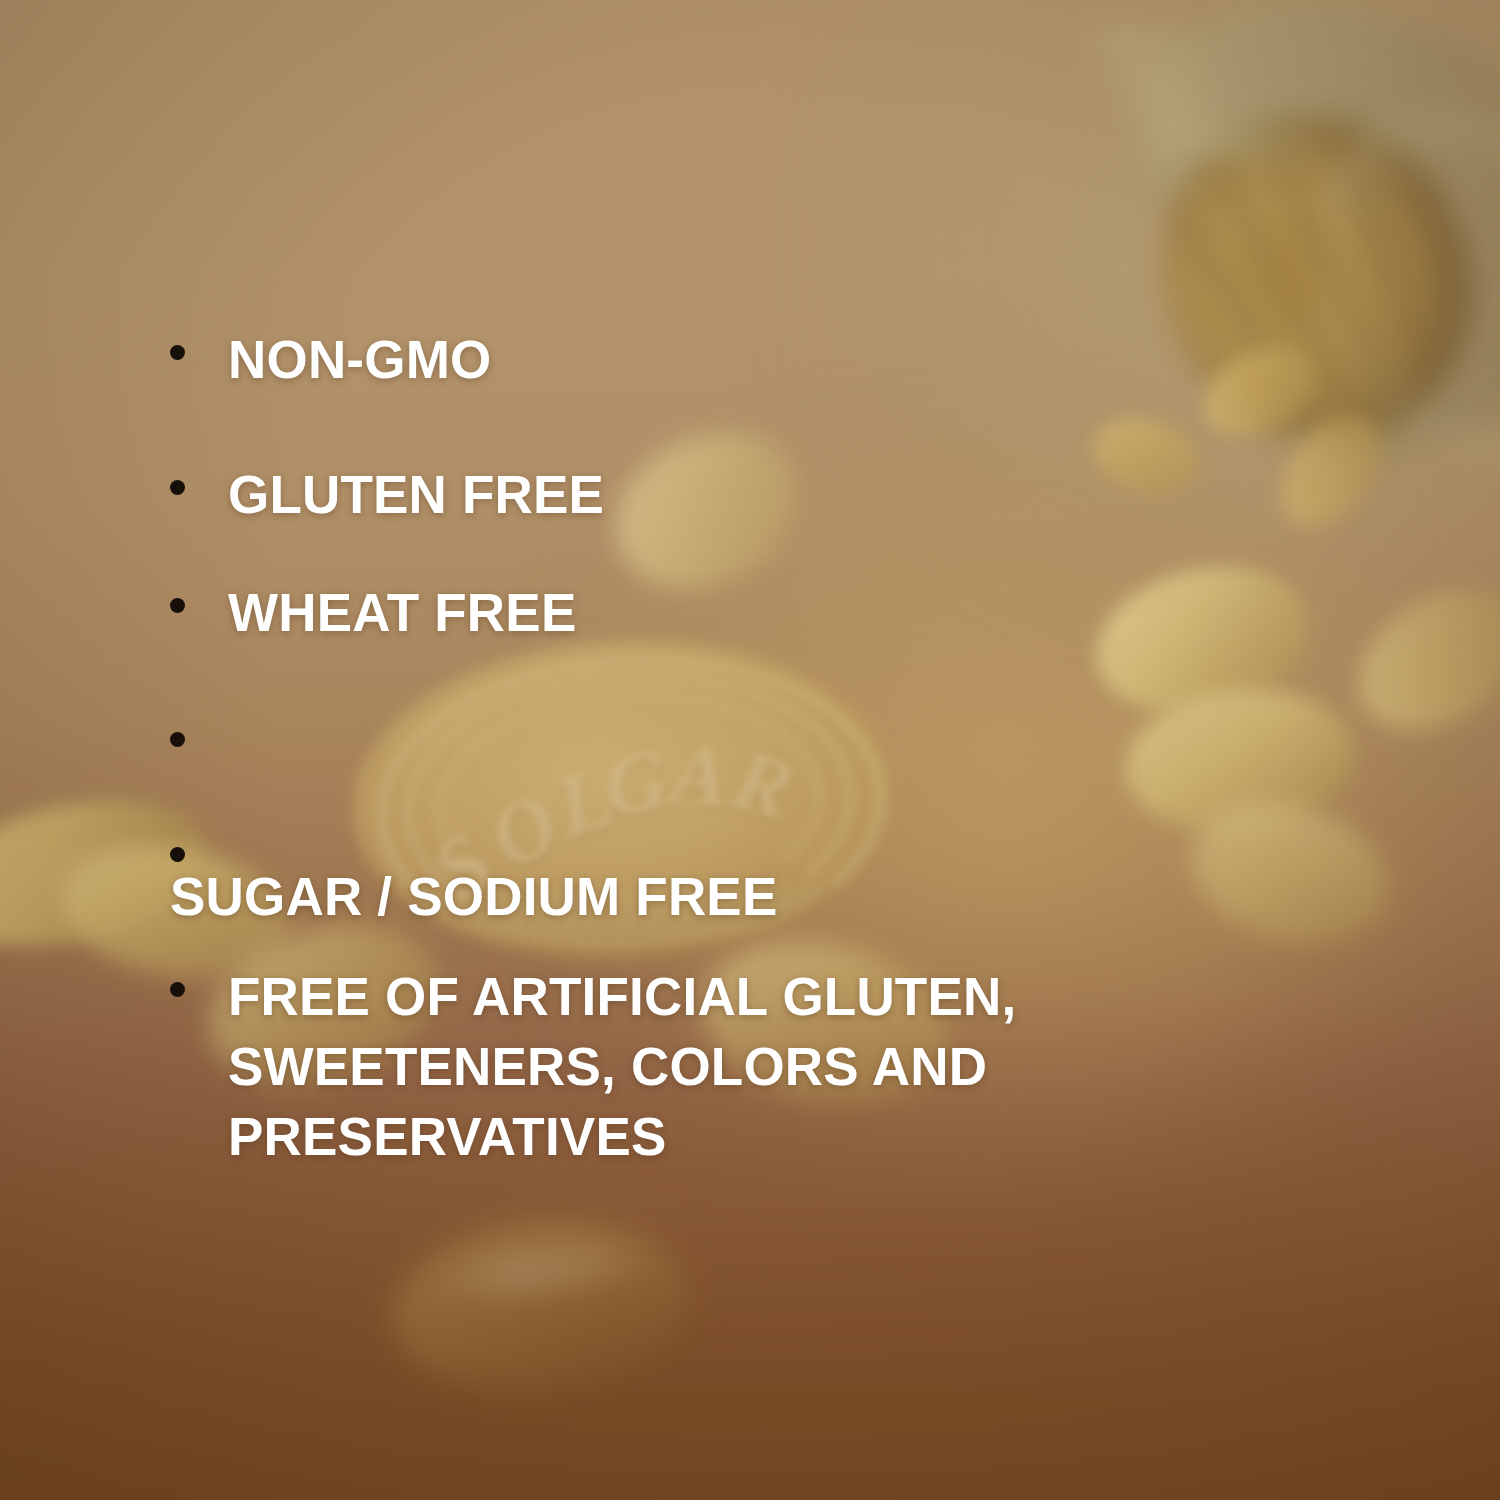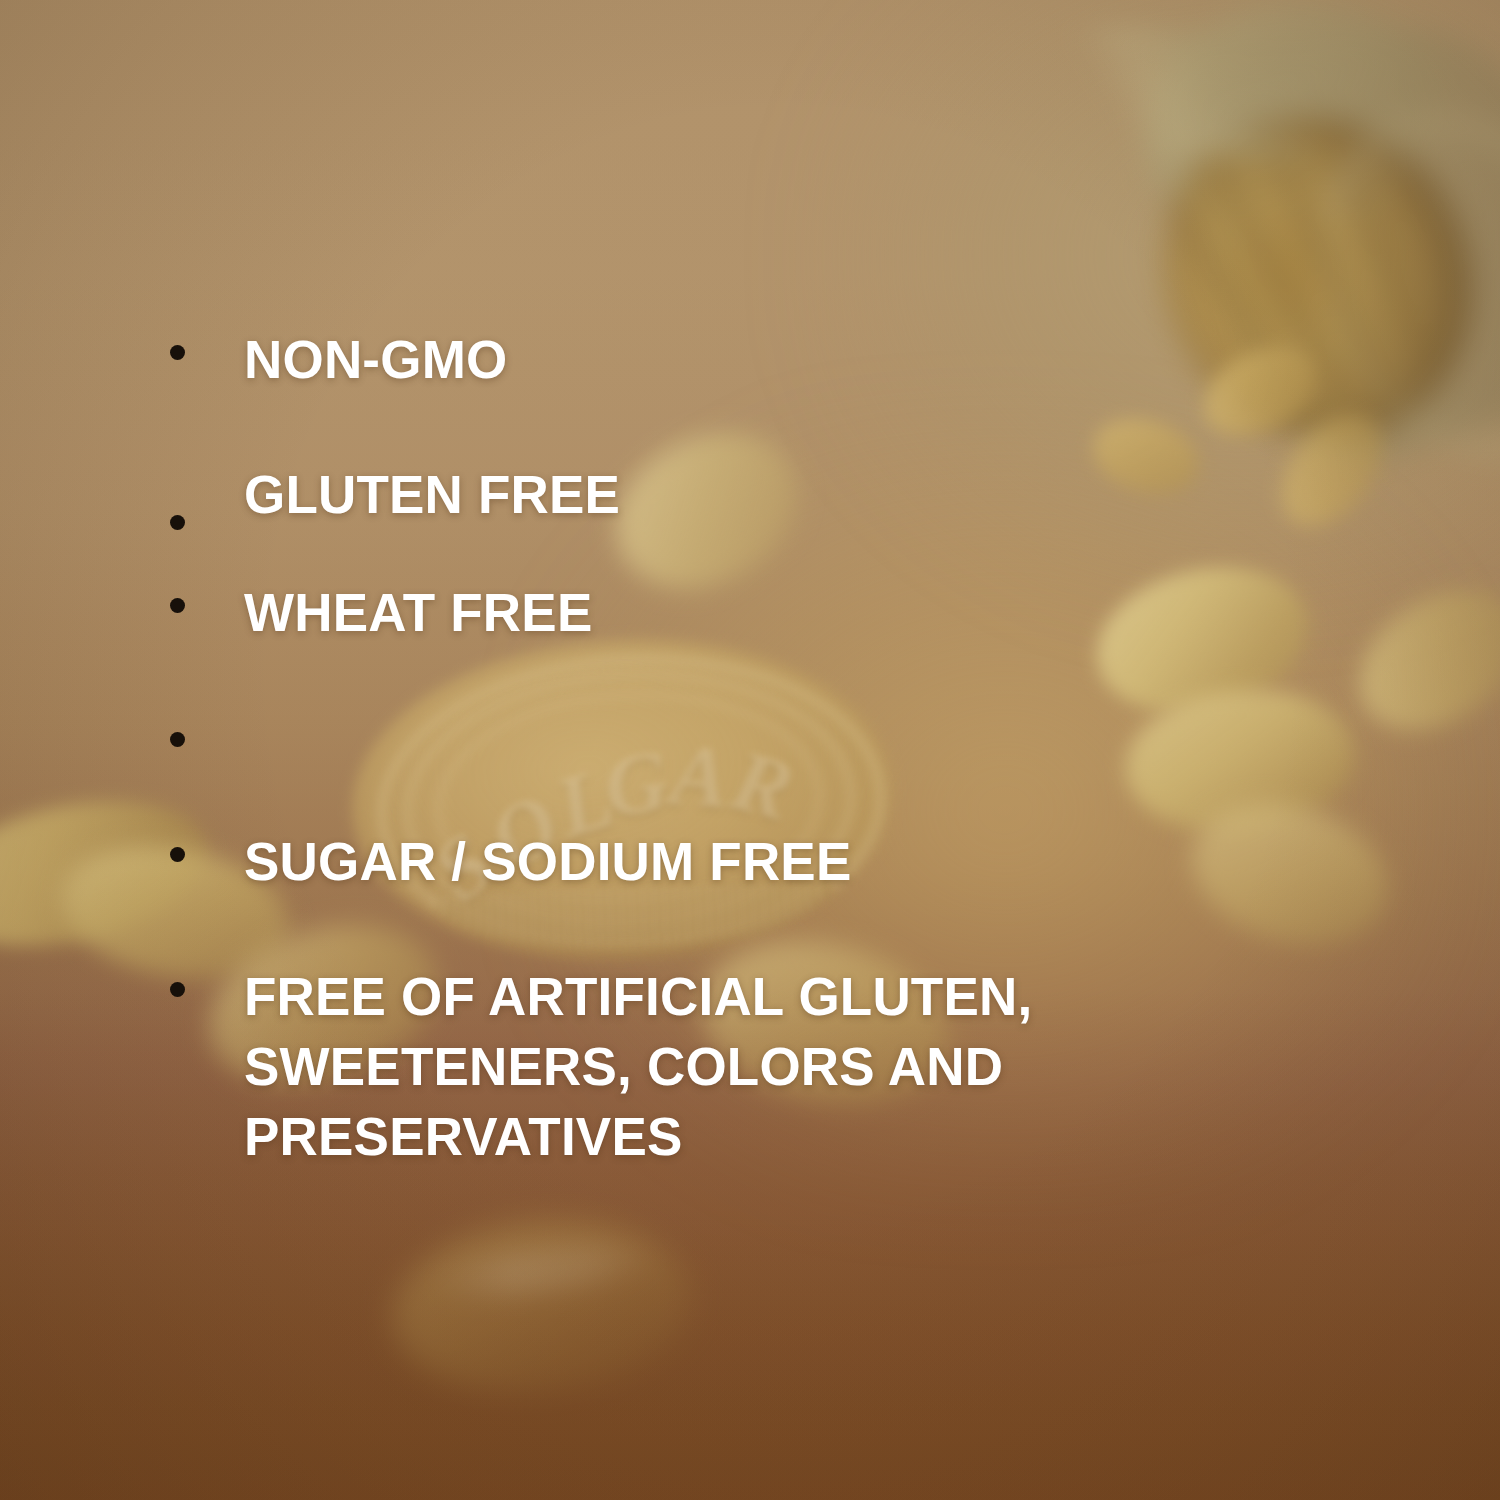--- a/index.html
+++ b/index.html
@@ -379,21 +379,20 @@
     position: absolute;
     left: 0; top: 0;
     width: 100%; height: 100%;
     pointer-events: none;
   }
   .claim-row {
     position: absolute;
     display: flex;
     align-items: flex-start;
     pointer-events: auto;
-    gap: 16px;
   }
   .bullet {
     flex: 0 0 auto;
     width: 15px;
     height: 15px;
     border-radius: 50%;
     background: #17100a;
     margin-right: 43px;
     margin-top: 20px;
   }
@@ -401,24 +400,24 @@
     color: #ffffff;
     font-family: "Liberation Sans", sans-serif;
     font-weight: bold;
     font-size: 53px;
     line-height: 70px;
     letter-spacing: 0.2px;
     white-space: pre-line;
     text-shadow: 0 2px 7px rgba(72,44,16,0.35);
   }
   .r0 { left: 170px; top: 325px; }
-  .r1 { left: 170px; top: 460px; align-items: flex-end; }
+  .r1 { left: 170px; top: 460px; }
   .r2 { left: 170px; top: 578px; }
   .r3 { left: 170px; top: 712px; }
-  .r4 { left: 170px; top: 827px; }
+  .r4 { left: 170px; top: 827px; flex-direction: column; }
   .r5 { left: 170px; top: 962px; }
 </style>
 </head>
 <body>
 
 <div id="stage">
 
   <div class="bg-base"></div>
   <div class="bg-glow-a"></div>
   <div class="bg-glow-b"></div>

